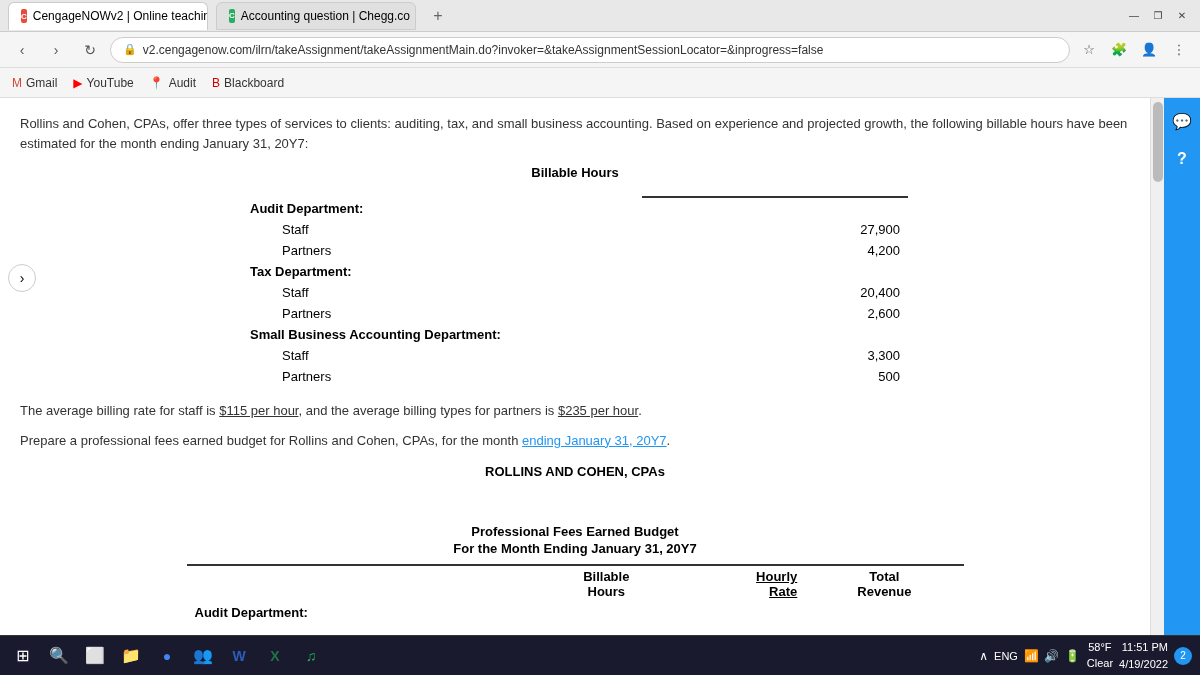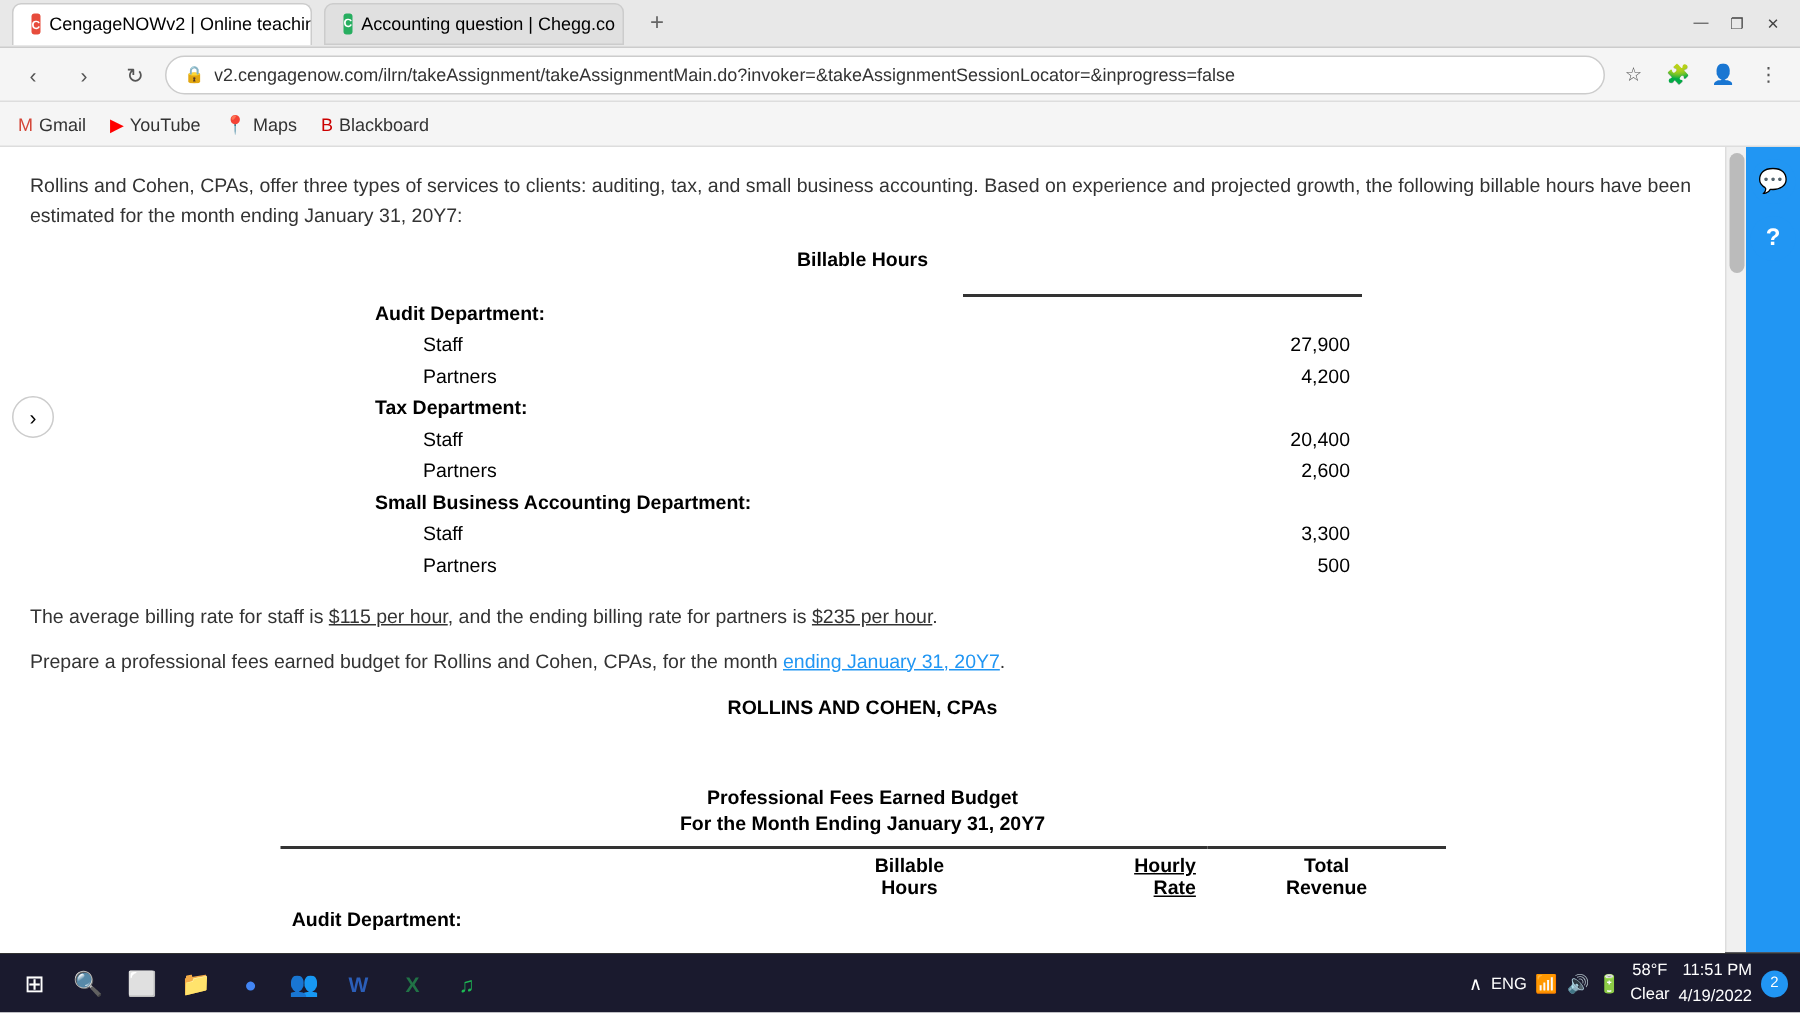--- a/index.html
+++ b/index.html
@@ -125,21 +125,21 @@
     <div class="bookmark-item">
       <span style="color:#D44638;font-size:12px;">M</span>
       <span>Gmail</span>
     </div>
     <div class="bookmark-item">
       <span style="color:#FF0000;font-size:12px;">▶</span>
       <span>YouTube</span>
     </div>
     <div class="bookmark-item">
       <span style="color:#4285F4;font-size:12px;">📍</span>
-      <span>Maps</span>
+      <span>Audit</span>
     </div>
     <div class="bookmark-item">
       <span style="color:#CC0000;font-size:12px;">B</span>
       <span>Blackboard</span>
     </div>
   </div>
 
   <div class="browser-content">
 
     <div style="position:relative;width:0;z-index:10;">
@@ -198,21 +198,21 @@
                 <td class="num">3,300</td>
               </tr>
               <tr>
                 <td class="indent">Partners</td>
                 <td class="num">500</td>
               </tr>
             </tbody>
           </table>
 
           <p class="problem-text" style="margin-top:14px;">
-            <span>The average billing rate for staff is </span><span class="underline">$115 per hour</span><span>, and the ending billing rate for partners is </span><span class="underline">$235 per hour</span><span>.</span>
+            <span>The average billing rate for staff is </span><span class="underline">$115 per hour</span><span>, and the average billing types for partners is </span><span class="underline">$235 per hour</span><span>.</span>
           </p>
 
           <p class="problem-text" style="margin-top:8px;">
             <span>Prepare a professional fees earned budget for Rollins and Cohen, CPAs, for the month </span><span class="blue-text">ending January 31, 20Y7</span><span>.</span>
           </p>
 
           <div class="budget-header">
             <div style="font-weight:bold;">ROLLINS AND COHEN, CPAs</div>
             <div style="font-weight:bold;margin-top:45px;">Professional Fees Earned Budget</div>
             <div style="font-weight:bold;">For the Month Ending January 31, 20Y7</div>

